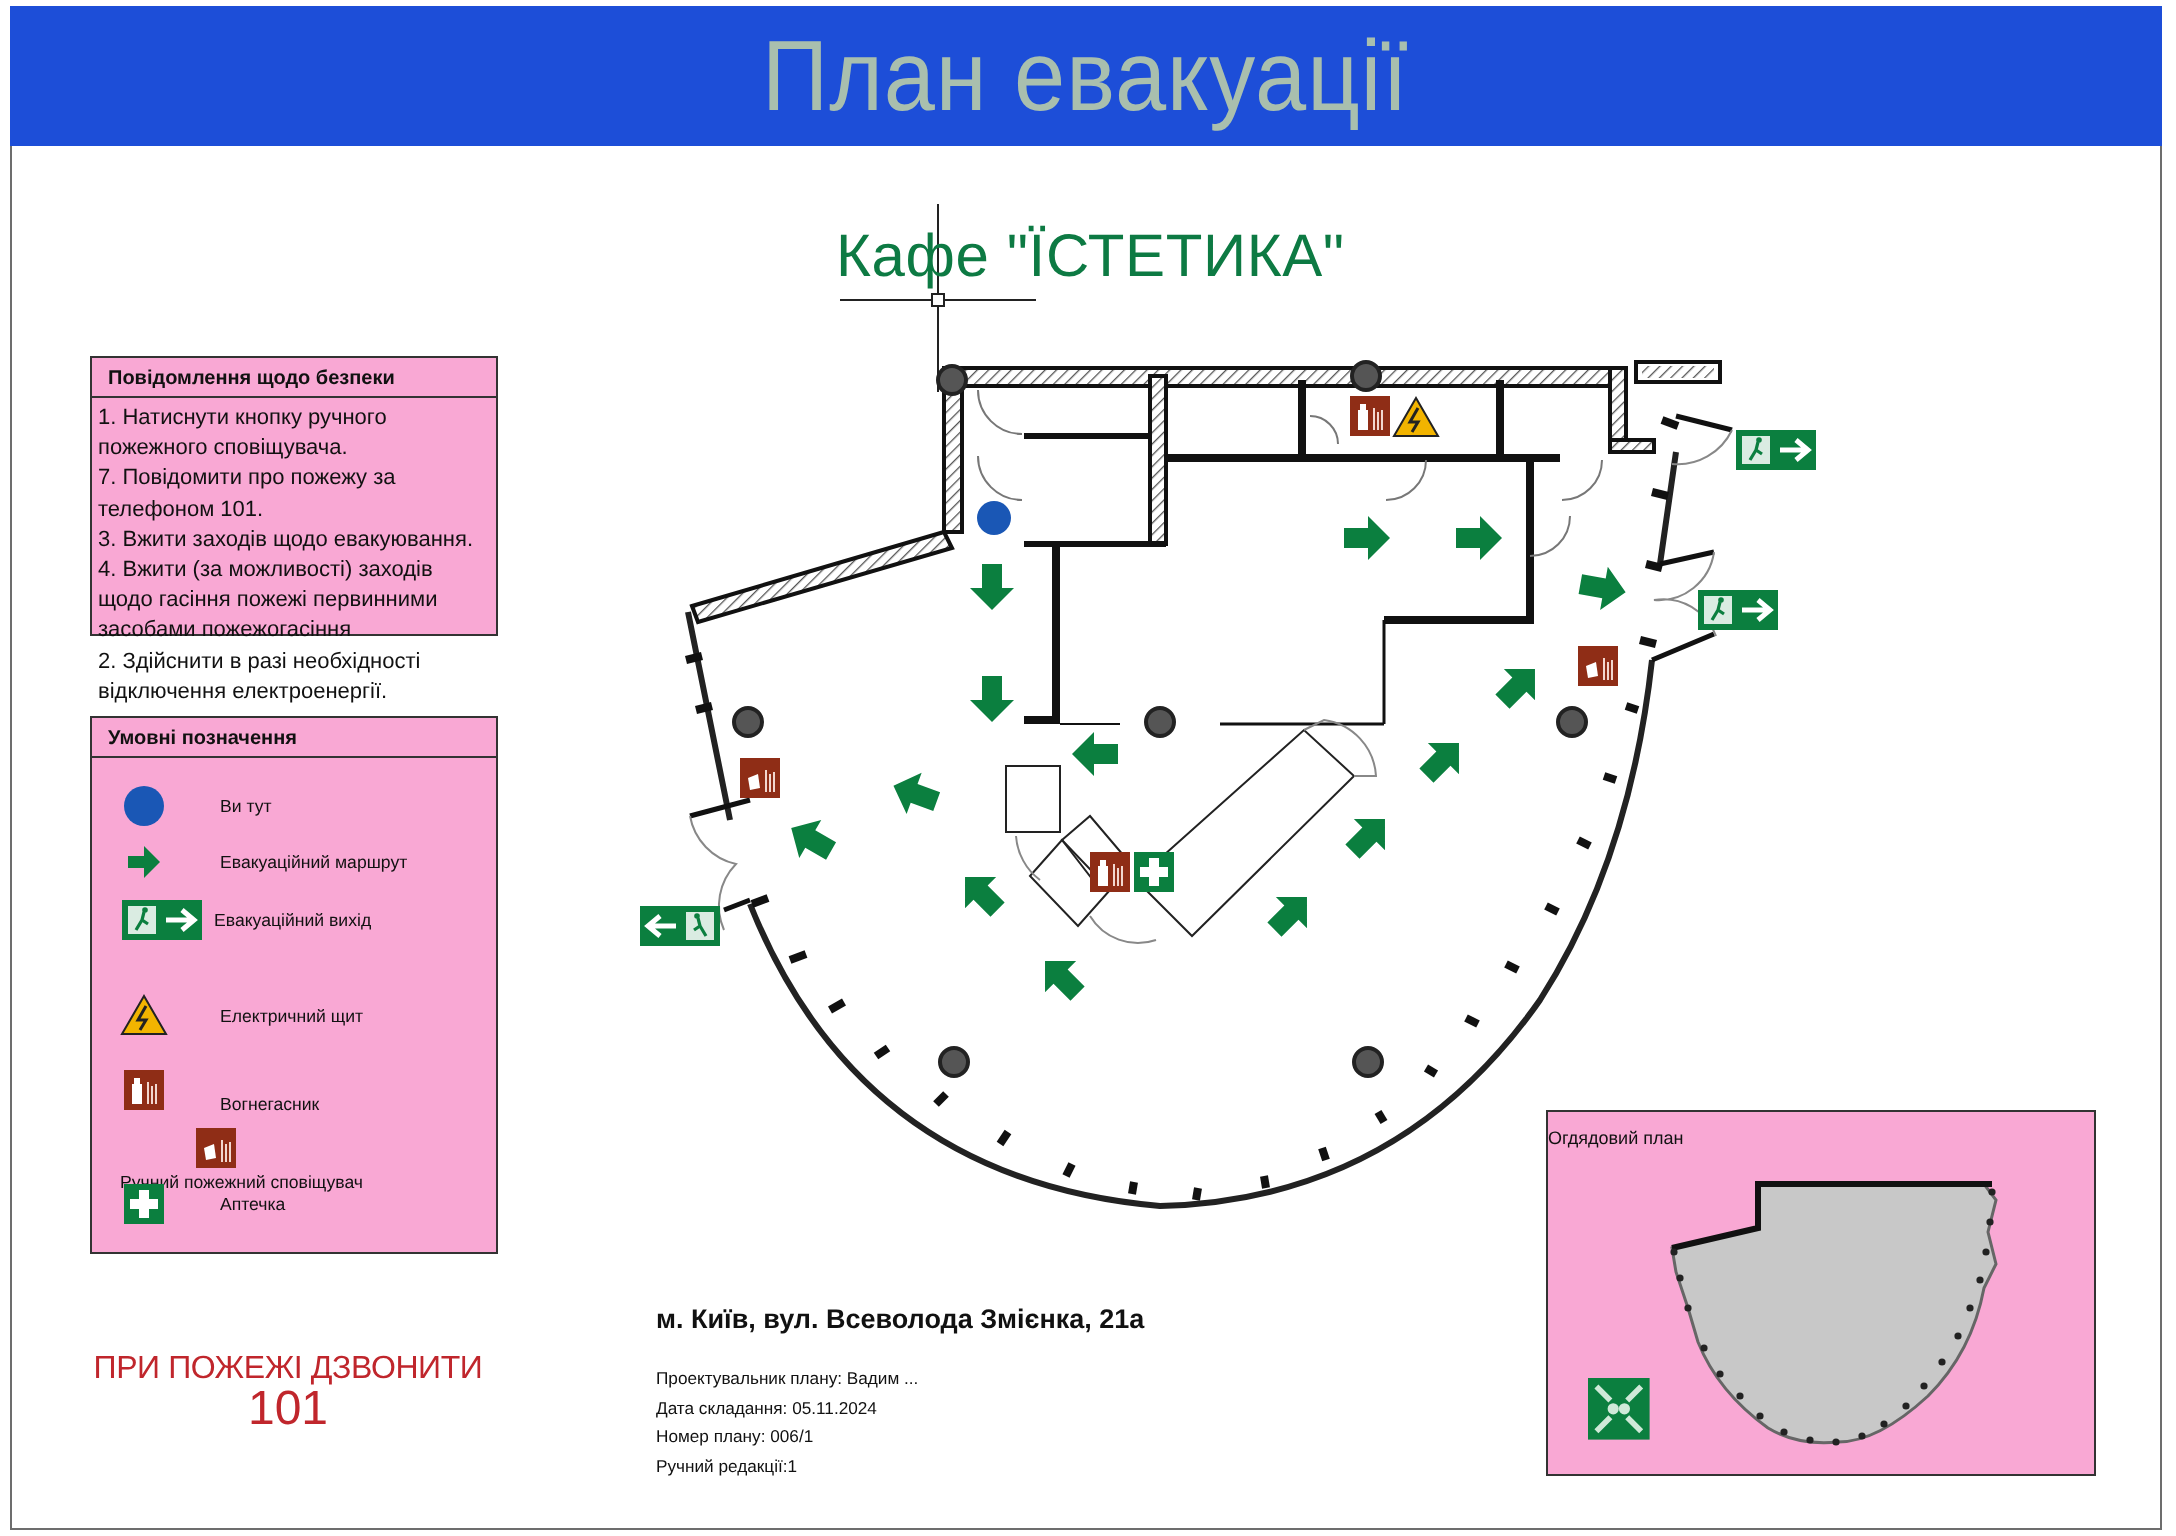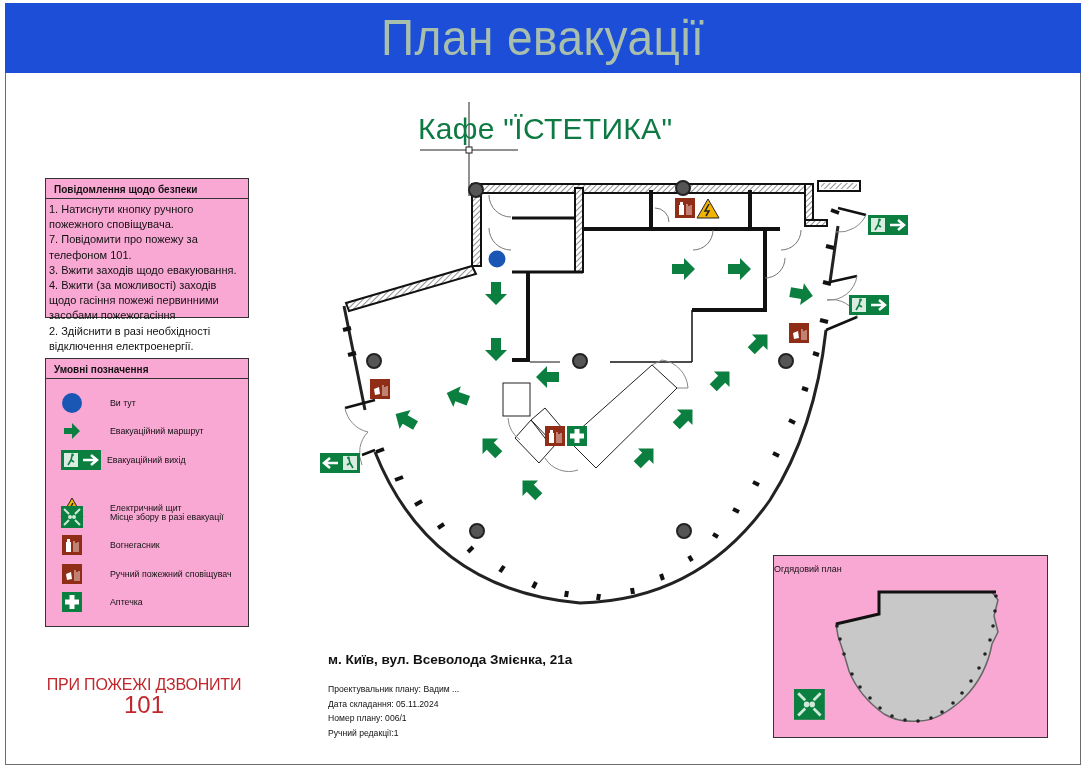--- a/index.html
+++ b/index.html
@@ -250,37 +250,29 @@
     <span class="lt">Евакуаційний вихід</span>
   </div>
   <div class="row" style="top:117px;margin-top:20px;">
     <div class="ic">
         <svg width="24" height="24">
           <use href="#electric" x="1" y="1"></use>
         </svg>
       </div>
     <span class="lt">Електричний щит</span>
   </div>
-  <div class="row" style="top:146px;">
-    <div class="ic">
-        <svg width="24" height="24">
-          <use href="#assembly" x="1" y="1"></use>
-        </svg>
-      </div>
-    <span class="lt">Місце збору в разі евакуації</span>
-  </div>
-  <div class="row" style="top:174px;">
+  <div class="row" style="top:174px;align-items:flex-end;">
     <div class="ic">
         <svg width="24" height="24">
           <use href="#extinguisher" x="2" y="2"></use>
         </svg>
       </div>
     <span class="lt">Вогнегасник</span>
   </div>
-  <div class="row" style="top:203px;">
+  <div class="row" style="top:203px;flex-direction:column;">
     <div class="ic">
         <svg width="24" height="24">
           <use href="#alarm" x="2" y="2"></use>
         </svg>
       </div>
     <span class="lt">Ручний пожежний сповіщувач</span>
   </div>
   <div class="row" style="top:231px;">
     <div class="ic">
         <svg width="24" height="24">

